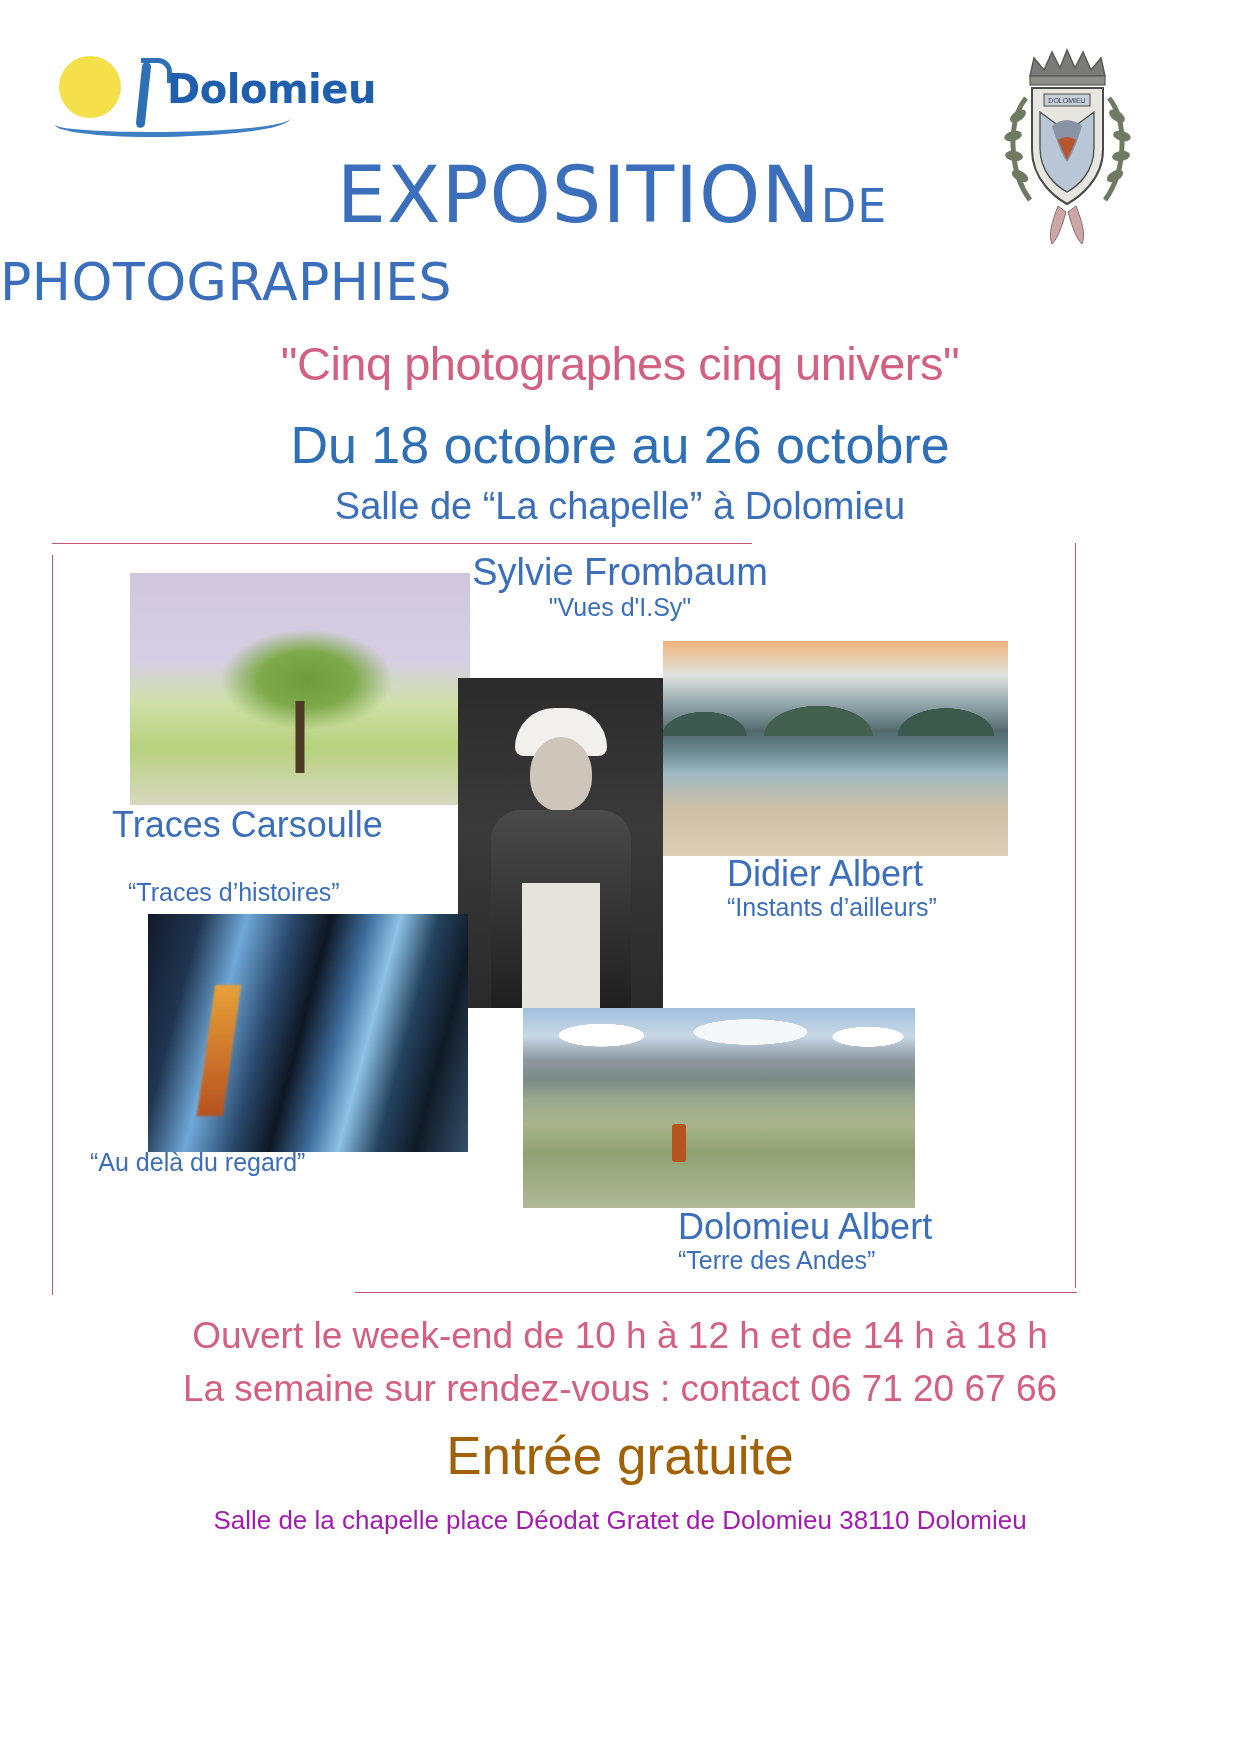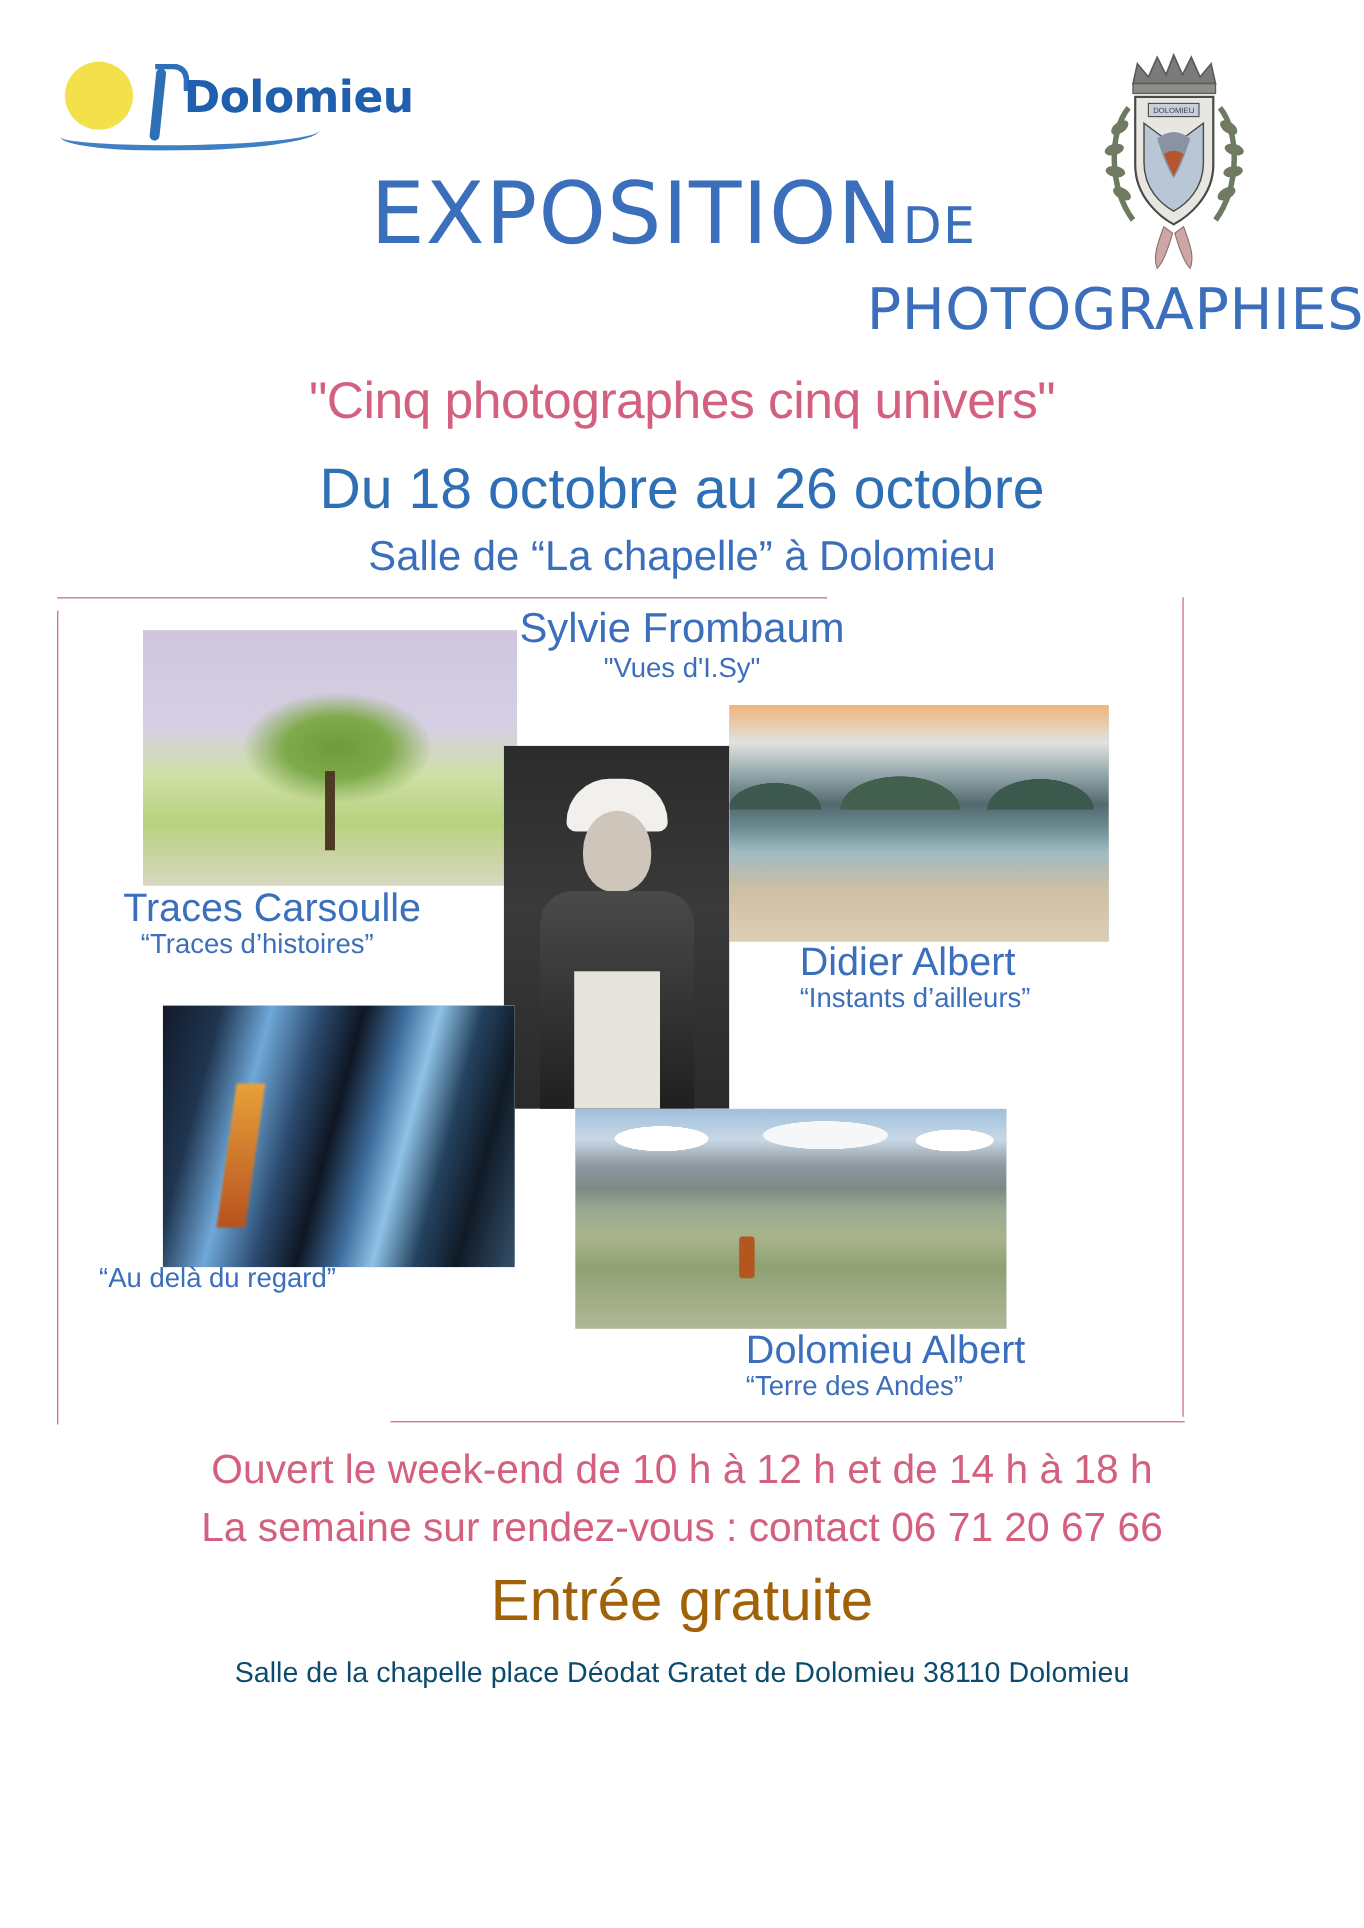--- a/index.html
+++ b/index.html
@@ -96,21 +96,21 @@
     vertical-align: baseline;
   }
   .title-main .small {
     font-size: 46px;
     letter-spacing: 1px;
   }
   .title-sub {
     position: absolute;
     left: 0; right: 0;
     top: 252px;
-    text-align: right;
+    text-align: left;
     color: #3b6fbb;
     font-size: 52px;
     letter-spacing: 0.5px;
     font-family: "DejaVu Sans", sans-serif;
   }
   .title-quote {
     position: absolute;
     left: 0; right: 0;
     top: 336px;
     text-align: center;
@@ -293,21 +293,21 @@
   }
 
   
   .artist { position: absolute; color: #3b6fbb; }
   .artist .name { font-size: 36px; line-height: 1.05; white-space: nowrap; }
   .artist .work { font-size: 25px; line-height: 1.15; white-space: nowrap; }
 
   .ar-sylvie  { left: 0; right: 0; top: 553px; text-align: center; }
   .ar-sylvie .name { font-size: 38px; }
   .ar-nicolas { left: 112px; top: 806px; text-align: left; }
-  .ar-nicolas .work { padding-left: 16px; }
+  .ar-nicolas .work { padding-left: 16px; margin-top: 34px; }
   .ar-didier  { left: 727px; top: 855px; text-align: left; }
   .ar-didier .work { padding-left: 0px; }
   .ar-raymond { left: 68px;  top: 1148px; text-align: left; }
   .ar-raymond .work { padding-left: 22px; }
   .ar-vincent { left: 678px; top: 1208px; text-align: left; }
   .ar-vincent .work { padding-left: 0px; }
 
   
   .foot-hours {
     position: absolute;
@@ -331,21 +331,21 @@
     top: 1425px;
     text-align: center;
     color: #a16207;
     font-size: 53px;
   }
   .foot-address {
     position: absolute;
     left: 0; right: 0;
     top: 1505px;
     text-align: center;
-    color: #0c4a6e;
+    color: #a21caf;
     font-size: 26px;
   }
 </style>
 </head>
 <body>
 
 <div class="logo">
   <div class="logo-sun"></div>
   <div class="logo-swoosh"></div>
   <div class="logo-stroke"></div>

